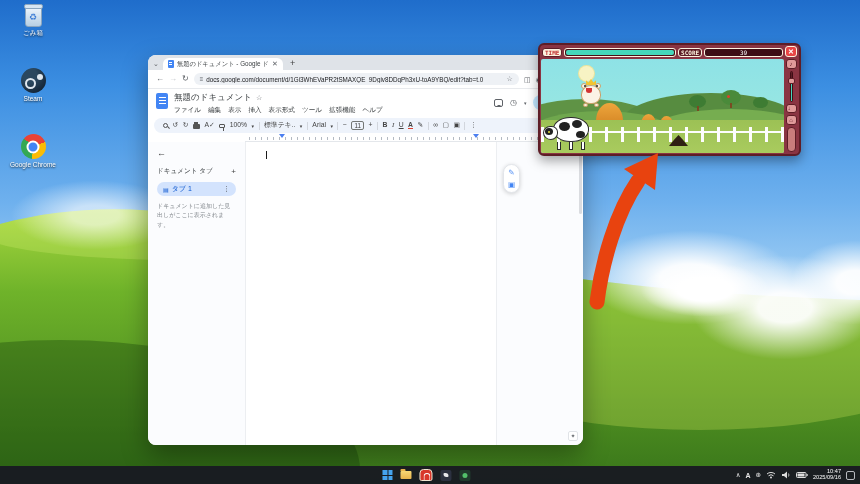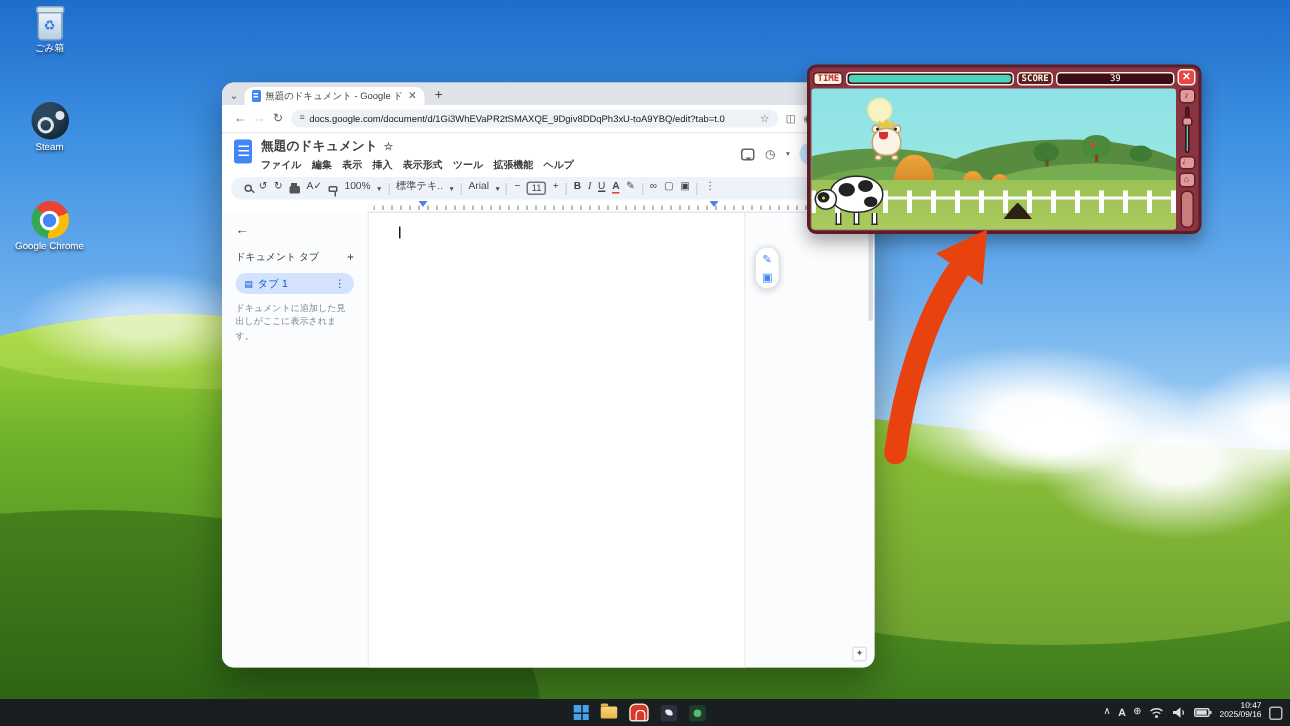--- a/index.html
+++ b/index.html
@@ -40,21 +40,21 @@
   .omnibox { flex:1; height:12px; background:#eef1f5; border-radius:999px; display:flex; align-items:center; gap:3px; padding:0 6px; min-width:0; }
   .omni-ic { font-size:6px; color:#5f6368; }
   .url-text { font-size:6.3px; color:#202124; white-space:nowrap; overflow:hidden; flex:1; }
   .omni-star { font-size:7px; color:#5f6368; }
   .ext-ic { font-size:7px; color:#5f6368; line-height:1; }
   .dl-ic { font-size:8px; color:#1a73e8; line-height:1; }
 
   .dochead { height:27px; display:flex; align-items:flex-start; padding:3px 8px 0; flex:none; }
   .doc-logo { width:12px; height:16px; background:#4285f4; border-radius:2px; margin:1px 6px 0 0; position:relative; flex:none; }
   .doc-logo::after { content:''; position:absolute; left:2.5px; top:4px; width:7px; height:1.2px; background:#fff; box-shadow:0 3px 0 #fff, 0 6px 0 #fff; }
-  .dochead-main { flex:1; min-width:0;font-weight:bold; }
+  .dochead-main { flex:1; min-width:0; }
   .doctitle-row { display:flex; align-items:center; gap:4px; }
   .doctitle { font-size:8.5px; color:#3c4043; }
   .title-star { font-size:7px; color:#5f6368; }
   .menurow { display:flex; gap:7px; margin-top:2px; }
   .menu-item { font-size:6.6px; color:#3c4043; }
   .dochead-right { display:flex; align-items:center; gap:7px; padding-top:3px; }
   .hd-comment { width:9px; height:8px; border:1px solid #5f6368; border-radius:2px; position:relative; }
   .hd-comment::after { content:''; position:absolute; left:2px; bottom:-3px; border:2px solid transparent; border-top-color:#5f6368; }
   .hd-history { font-size:8px; color:#5f6368; line-height:1; }
   .hd-caret { font-size:5px; color:#5f6368; }

